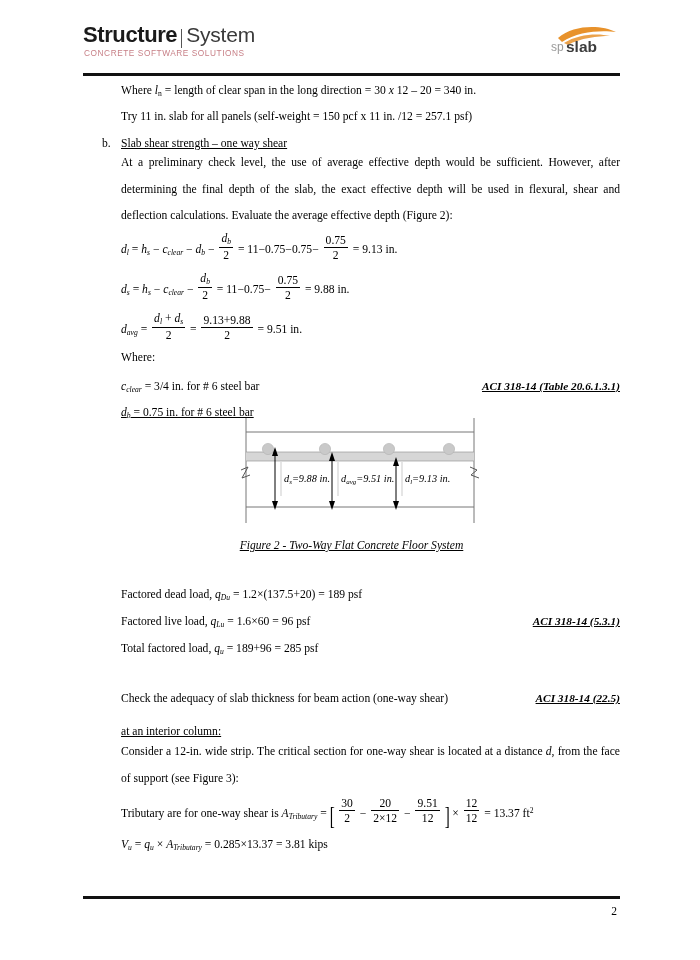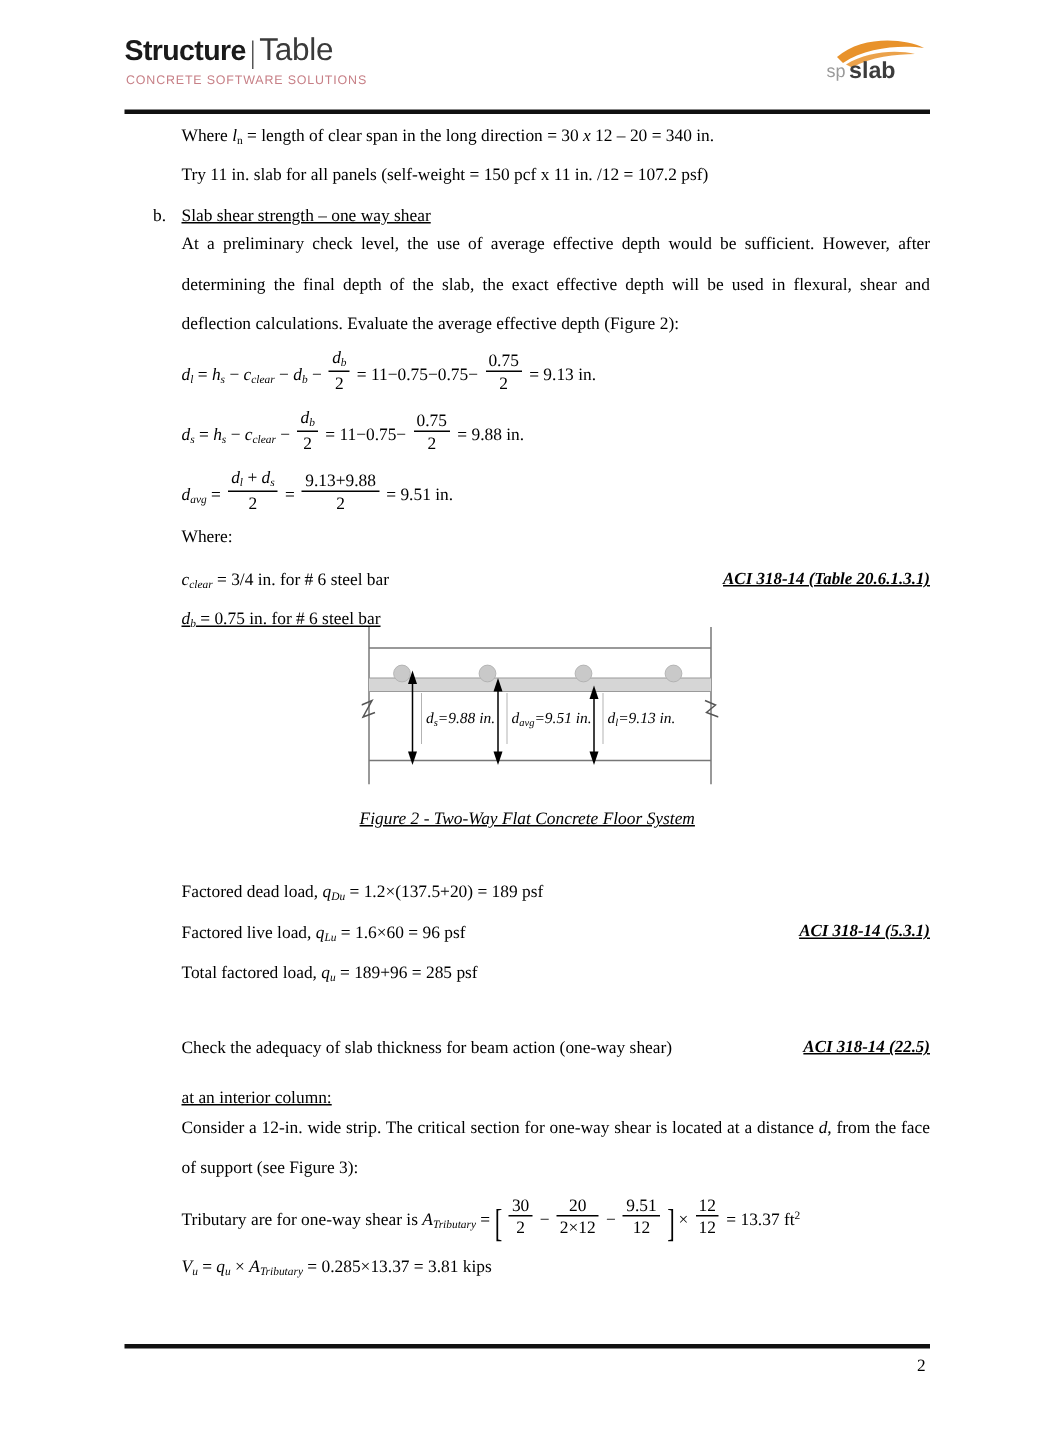--- a/index.html
+++ b/index.html
@@ -30,21 +30,21 @@
     width: 537px;
     height: 52px;
   }
   .logo-sp {
     position: absolute;
     left: 0;
     top: 0;
     font-family: "Liberation Sans", sans-serif;
   }
   .logo-structure {
-    font-size: 19px;
+    font-size: 22px;
     font-weight: bold;
     letter-spacing: -0.4px;
     color: #1a1a1a;
   }
   .logo-divider {
     display: inline-block;
     width: 1px;
     height: 19px;
     background: #555;
     margin: 0 4px -2px 4px;
@@ -207,21 +207,21 @@
   }
   .fig-caption span { text-decoration: underline; font-style: italic; }
 </style>
 </head>
 <body>
 
 <div class="page">
 
   <div class="header">
     <div class="logo-sp">
-      <span class="logo-structure">Structure</span><span class="logo-divider"></span><span class="logo-point">Table</span>
+      <span class="logo-structure">Structure</span><span class="logo-divider"></span><span class="logo-point">System</span>
     </div>
     <div class="logo-tag">CONCRETE SOFTWARE SOLUTIONS</div>
 
     <div class="sp-logo-box">
       <svg width="72" height="34" viewBox="0 0 72 34">
         <path d="M10 12 C 26 -2, 54 -1, 68 6 C 54 4, 30 5, 14 16 Z" fill="#E8922B"></path>
         <path d="M16 17 C 30 8, 50 7, 62 10 C 50 10, 32 12, 20 19 Z" fill="#E8922B" opacity="0.85"></path>
         <text x="3" y="25" font-family="Liberation Sans, sans-serif" font-size="12" fill="#9a9a9a">sp</text>
         <text x="18" y="26" font-family="Liberation Sans, sans-serif" font-size="15.5" font-weight="bold" fill="#3c3c3c">slab</text>
       </svg>
@@ -229,21 +229,21 @@
   </div>
   <div class="header-rule"></div>
 
   <div class="content">
 
     <div class="line indent" style="top:0px;">
       Where <i>l</i><span class="subu">n</span> = length of clear span in the long direction = 30 <i>x</i> 12 – 20 = 340 in.
     </div>
 
     <div class="line indent" style="top:26px;">
-      Try 11 in. slab for all panels (self-weight = 150 pcf x 11 in. /12 = 107.2 psf)
+      Try 11 in. slab for all panels (self-weight = 150 pcf x 11 in. /12 = 257.1 psf)
     </div>
 
     <div class="listmark" style="top:53px;">b.</div>
     <div class="line indent u" style="top:53px;">Slab shear strength – one way shear</div>
 
     <div class="para indent" style="top:66px; width:499px;">At a preliminary check level, the use of average effective depth would be sufficient. However, after determining the final depth of the slab, the exact effective depth will be used in flexural, shear and deflection calculations. Evaluate the average effective depth (Figure 2):</div>
 
     <div class="mth" style="left:38px; top:148px;">
       <span class="mi">d</span><span class="sub">l</span> = <span class="mi">h</span><span class="sub">s</span> − <span class="mi">c</span><span class="sub">clear</span> − <span class="mi">d</span><span class="sub">b</span> −
       <span class="frac"><span class="num"><span class="mi">d</span><span class="sub">b</span></span><span class="den">2</span></span>

